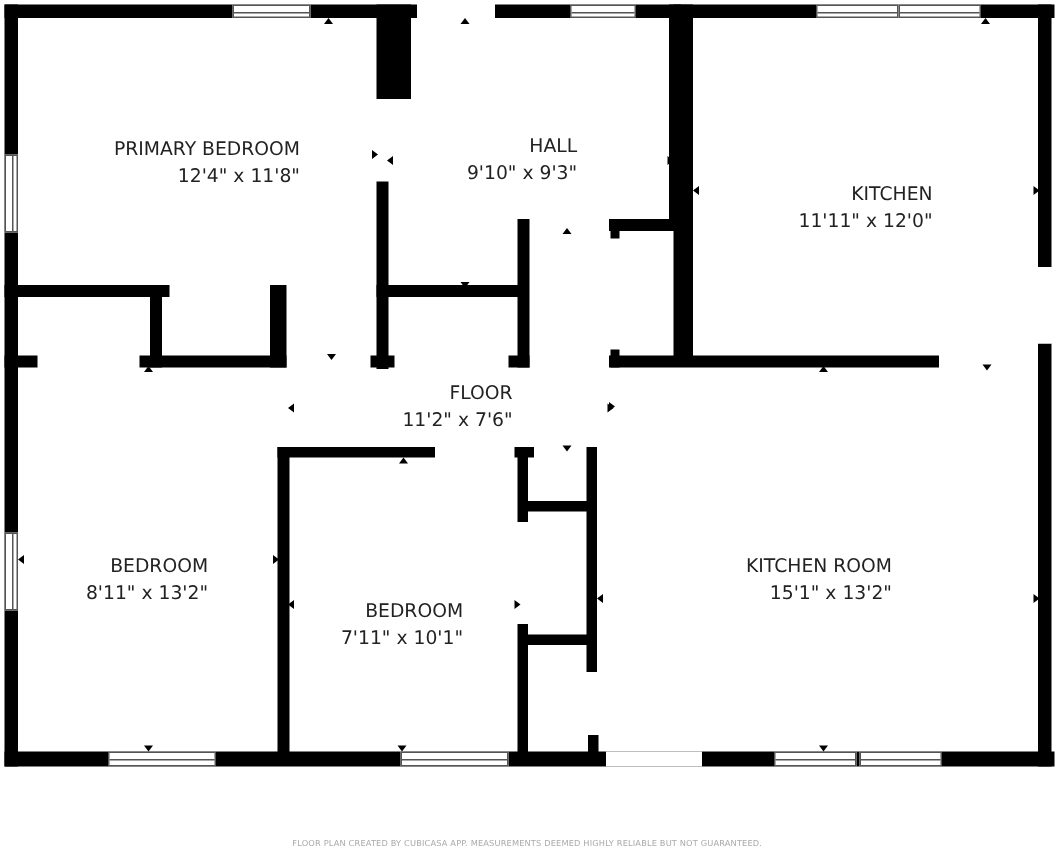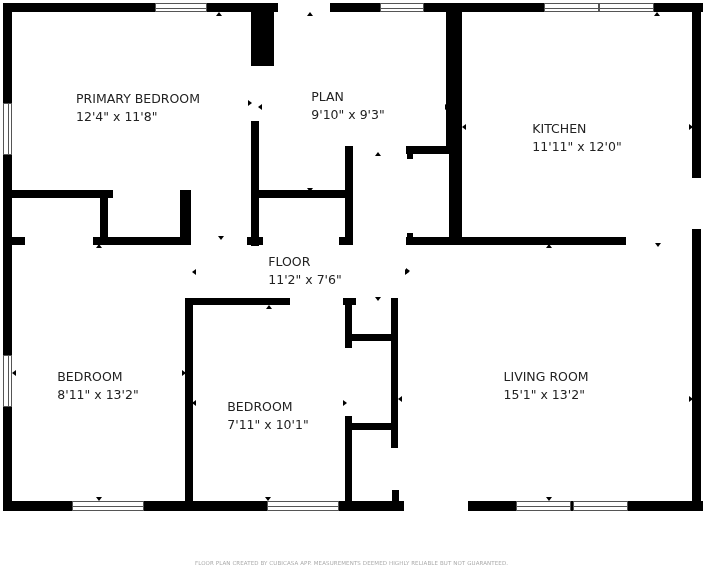--- a/index.html
+++ b/index.html
@@ -3,21 +3,21 @@
   <meta charset="utf-8">
   <style>
     html, body { margin: 0; padding: 0; background: #ffffff; }
     body { width: 703px; height: 571px; position: relative; overflow: hidden; font-family: "DejaVu Sans", sans-serif; }
     .plan { position: absolute; left: 0; top: 0; width: 703px; height: 571px; }
     .w { position: absolute; background: #000; }
     .win { position: absolute; background: #fff; border: 1px solid #555; box-sizing: border-box; }
     .win.h::after { content: ""; position: absolute; left: 0; right: 0; top: 50%; border-top: 1px solid #555; }
     .win.v::after { content: ""; position: absolute; top: 0; bottom: 0; left: 50%; border-left: 1px solid #555; }
     .gap { position: absolute; background: #fff; }
-    .label { position: absolute; text-align: left; color: #222; font-size: 12.5px; line-height: 18px; transform: translateX(-50%); white-space: nowrap; }
+    .label { position: absolute; text-align: right; color: #222; font-size: 12.5px; line-height: 18px; transform: translateX(-50%); white-space: nowrap; }
     .label .dim { display: block; }
     .mk { position: absolute; width: 0; height: 0; }
     .mk.d { border-left: 3px solid transparent; border-right: 3px solid transparent; border-top: 4px solid #000; }
     .mk.u { border-left: 3px solid transparent; border-right: 3px solid transparent; border-bottom: 4px solid #000; }
     .mk.r { border-top: 3px solid transparent; border-bottom: 3px solid transparent; border-left: 4px solid #000; }
     .mk.l { border-top: 3px solid transparent; border-bottom: 3px solid transparent; border-right: 4px solid #000; }
     .footer { position: absolute; left: 0; width: 703px; top: 560px; text-align: center; font-size: 5.5px; color: #aaa; letter-spacing: 0.1px; }
   </style>
 </head>
 <body>
@@ -77,41 +77,41 @@
   <div class="w" style="left:391px;top:298px;width:7px;height:150px;"></div>
   <div class="w" style="left:392px;top:490px;width:7px;height:16px;"></div>
   <div class="w" style="left:352px;top:334px;width:44px;height:7px;"></div>
   <div class="w" style="left:352px;top:423px;width:44px;height:7px;"></div>
 
   <div class="label" style="left:138px;top:90px;">
     <span>PRIMARY BEDROOM</span>
     <span class="dim">12'4" x 11'8"</span>
   </div>
   <div class="label" style="left:348px;top:88px;">
-    <span>PLAN</span>
+    <span>HALL</span>
     <span class="dim">9'10" x 9'3"</span>
   </div>
   <div class="label" style="left:577px;top:120px;">
     <span>KITCHEN</span>
     <span class="dim">11'11" x 12'0"</span>
   </div>
   <div class="label" style="left:305px;top:253px;">
     <span>FLOOR</span>
     <span class="dim">11'2" x 7'6"</span>
   </div>
   <div class="label" style="left:98px;top:368px;">
     <span>BEDROOM</span>
     <span class="dim">8'11" x 13'2"</span>
   </div>
   <div class="label" style="left:268px;top:398px;">
     <span>BEDROOM</span>
     <span class="dim">7'11" x 10'1"</span>
   </div>
   <div class="label" style="left:546px;top:368px;">
-    <span>LIVING ROOM</span>
+    <span>KITCHEN ROOM</span>
     <span class="dim">15'1" x 13'2"</span>
   </div>
 
   <div class="mk d" style="left:218px;top:236px;"></div>
   <div class="mk u" style="left:216px;top:12px;"></div>
   <div class="mk u" style="left:307px;top:12px;"></div>
   <div class="mk r" style="left:248px;top:100px;"></div>
   <div class="mk l" style="left:258px;top:104px;"></div>
   <div class="mk r" style="left:445px;top:104px;"></div>
   <div class="mk l" style="left:462px;top:124px;"></div>

